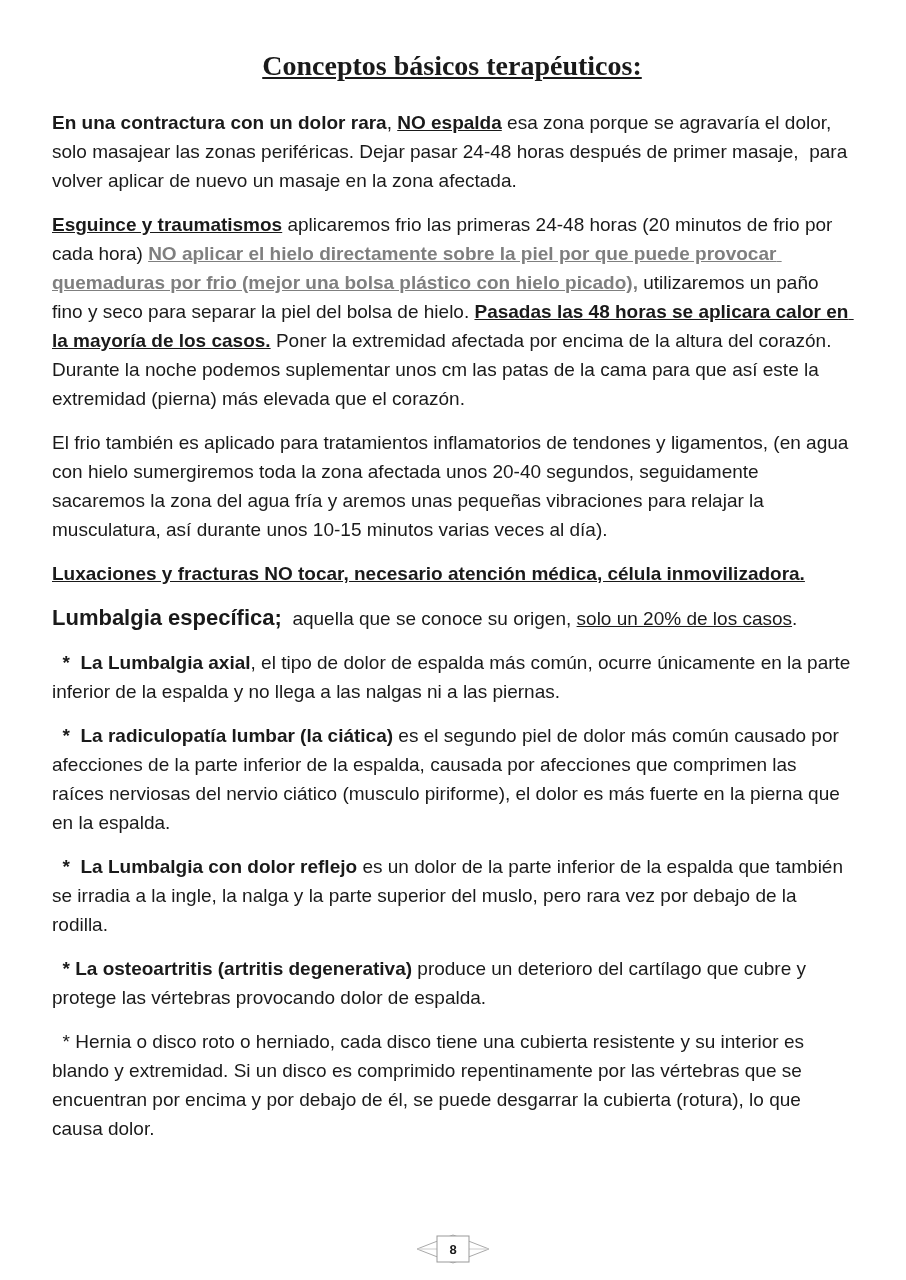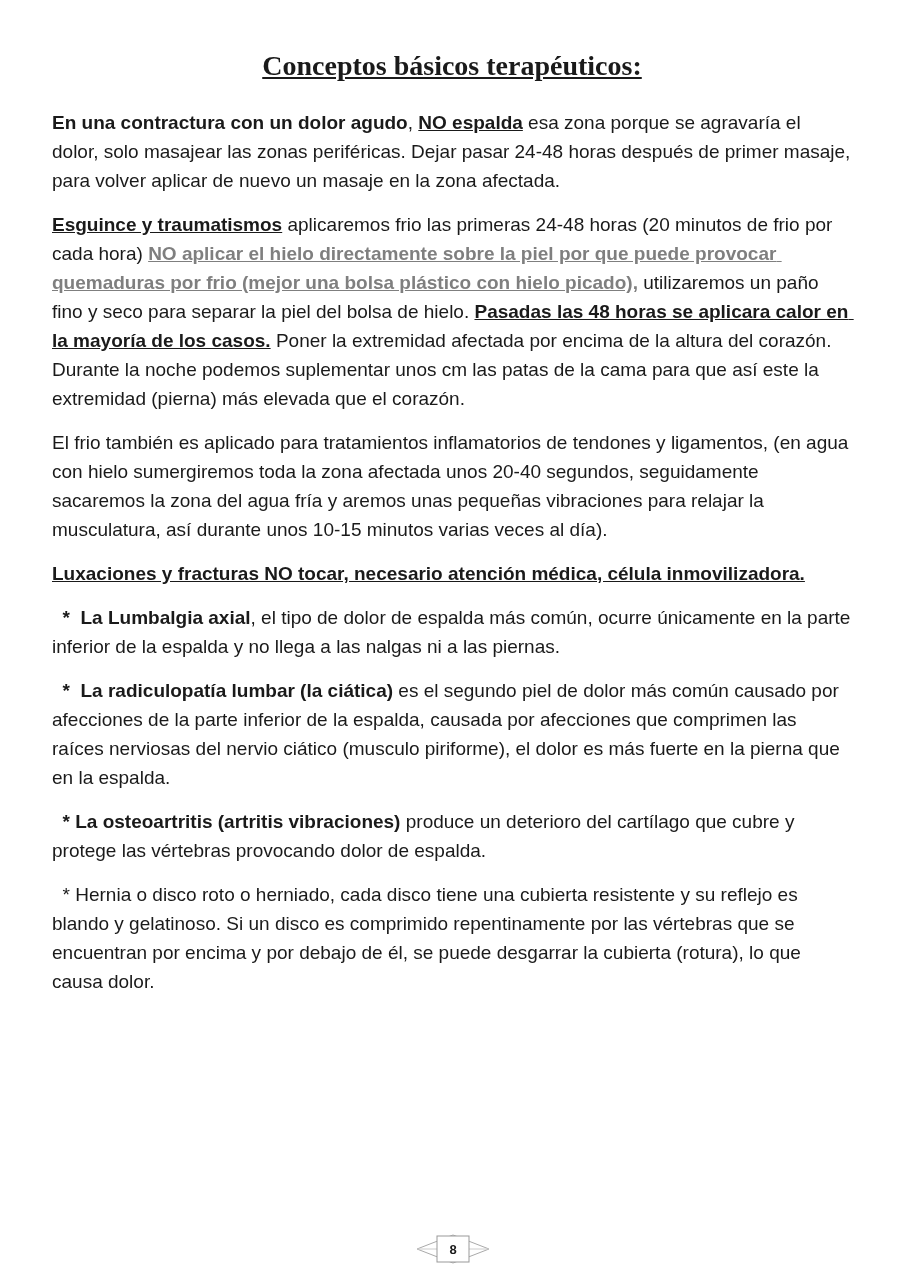--- a/index.html
+++ b/index.html
@@ -66,37 +66,39 @@
     color: #1a1a1a;
   }
 </style>
 </head>
 <body>
 
 <div class="page">
 
   <h1 class="title"><span style="font-weight: bold; text-decoration: underline;">Conceptos básicos terapéuticos:</span></h1>
 
-  <p class="para"><span style="font-weight: bold;">En una contractura con un dolor agudo</span><span>, </span><span style="font-weight: bold; text-decoration: underline;">NO espalda</span><span> esa zona porque se agravaría el dolor, solo masajear las zonas periféricas. Dejar pasar 24-48 horas después de primer masaje,  para volver aplicar de nuevo un masaje en la zona afectada.</span></p>
+  <p class="para"><span style="font-weight: bold;">En una contractura con un dolor rara</span><span>, </span><span style="font-weight: bold; text-decoration: underline;">NO espalda</span><span> esa zona porque se agravaría el dolor, solo masajear las zonas periféricas. Dejar pasar 24-48 horas después de primer masaje,  para volver aplicar de nuevo un masaje en la zona afectada.</span></p>
 
   <p class="para"><span style="font-weight: bold; text-decoration: underline;">Esguince y traumatismos</span><span> aplicaremos frio las primeras 24-48 horas (20 minutos de frio por cada hora) </span><span style="font-weight: bold; text-decoration: underline; color: rgb(127, 127, 127);">NO aplicar el hielo directamente sobre la piel por que puede provocar quemaduras por frio (mejor una bolsa plástico con hielo picado),</span><span> utilizaremos un paño fino y seco para separar la piel del bolsa de hielo. </span><span style="font-weight: bold; text-decoration: underline;">Pasadas las 48 horas se aplicara calor en la mayoría de los casos.</span><span> Poner la extremidad afectada por encima de la altura del corazón. Durante la noche podemos suplementar unos cm las patas de la cama para que así este la extremidad (pierna) más elevada que el corazón.</span></p>
 
   <p class="para"><span>El frio también es aplicado para tratamientos inflamatorios de tendones y ligamentos, (en agua con hielo sumergiremos toda la zona afectada unos 20-40 segundos, seguidamente sacaremos la zona del agua fría y aremos unas pequeñas vibraciones para relajar la musculatura, así durante unos 10-15 minutos varias veces al día).</span></p>
 
   <p class="para center"><span style="font-weight: bold; text-decoration: underline;">Luxaciones y fracturas NO tocar, necesario atención médica, célula inmovilizadora.</span></p>
 
+  <p class="para"><span style="font-weight: bold; font-size: 22px;">Lumbalgia específica;</span><span>  aquella que se conoce su origen, </span><span style="text-decoration: underline;">solo un 20% de los casos</span><span>.</span></p>
 
   <p class="para"><span style="font-weight: bold;">  *  La Lumbalgia axial</span><span>, el tipo de dolor de espalda más común, ocurre únicamente en la parte inferior de la espalda y no llega a las nalgas ni a las piernas.</span></p>
 
   <p class="para"><span style="font-weight: bold; text-align: right;">  *  La radiculopatía lumbar (la ciática) </span><span>es el segundo piel de dolor más común causado por afecciones de la parte inferior de la espalda, causada por afecciones que comprimen las raíces nerviosas del nervio ciático (musculo piriforme), el dolor es más fuerte en la pierna que en la espalda.</span></p>
 
+  <p class="para"><span style="font-weight: bold;">  *  La Lumbalgia con dolor reflejo </span><span>es un dolor de la parte inferior de la espalda que también se irradia a la ingle, la nalga y la parte superior del muslo, pero rara vez por debajo de la rodilla.</span></p>
 
-  <p class="para"><span style="font-weight: bold;">  * La osteoartritis (artritis vibraciones) </span><span>produce un deterioro del cartílago que cubre y protege las vértebras provocando dolor de espalda.</span></p>
+  <p class="para"><span style="font-weight: bold;">  * La osteoartritis (artritis degenerativa) </span><span>produce un deterioro del cartílago que cubre y protege las vértebras provocando dolor de espalda.</span></p>
 
-  <p class="para"><span style="font-weight: normal;">  * Hernia o disco roto o herniado,</span><span> cada disco tiene una cubierta resistente y su reflejo es blando y gelatinoso. Si un disco es comprimido repentinamente por las vértebras que se encuentran por encima y por debajo de él, se puede desgarrar la cubierta (rotura), lo que causa dolor.</span></p>
+  <p class="para"><span style="font-weight: normal;">  * Hernia o disco roto o herniado,</span><span> cada disco tiene una cubierta resistente y su interior es blando y extremidad. Si un disco es comprimido repentinamente por las vértebras que se encuentran por encima y por debajo de él, se puede desgarrar la cubierta (rotura), lo que causa dolor.</span></p>
 
   <div class="footer">
     <div class="ornament">
       <svg viewBox="0 0 76 34" aria-hidden="true">
         <path d="M2,17 L38,3 L74,17 L38,31 Z" fill="none" stroke="#aaaaaa" stroke-width="1"></path>
         <line x1="2" y1="17" x2="74" y2="17" stroke="#cccccc" stroke-width="1"></line>
         <rect x="22" y="4" width="32" height="26" fill="#ffffff" stroke="#999999" stroke-width="1"></rect>
       </svg>
       <span class="pagenum">8</span>
     </div>

